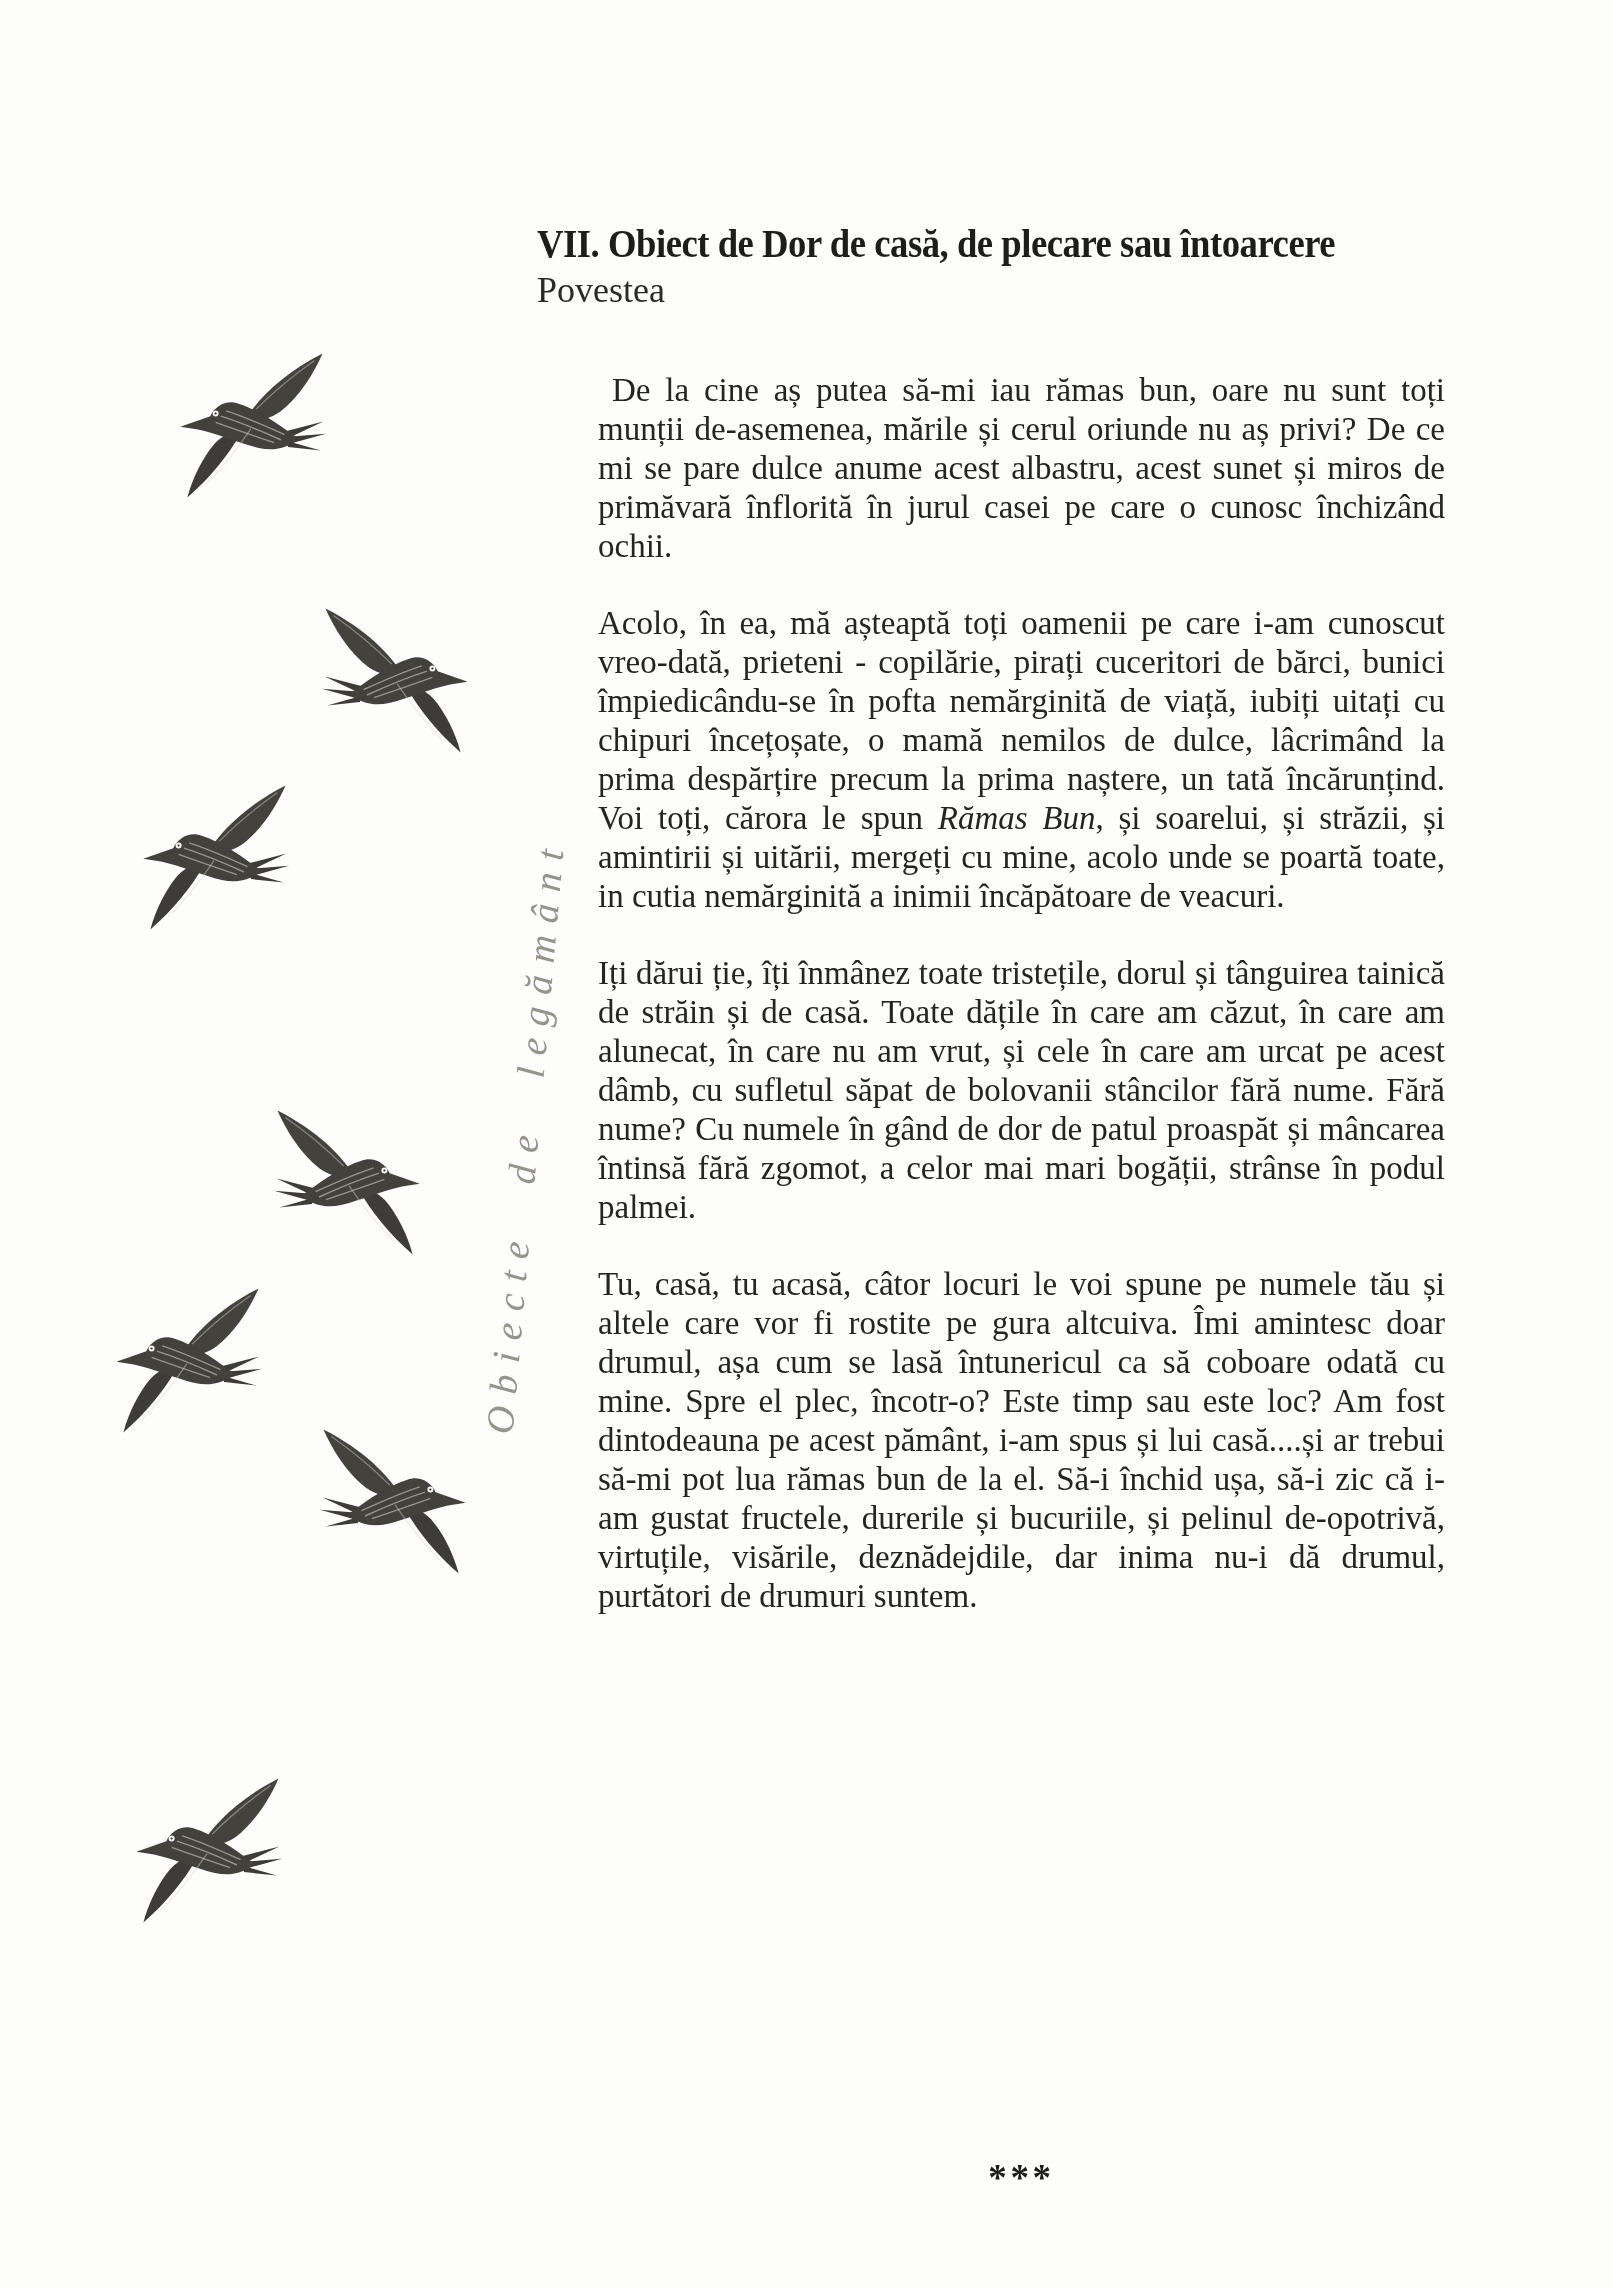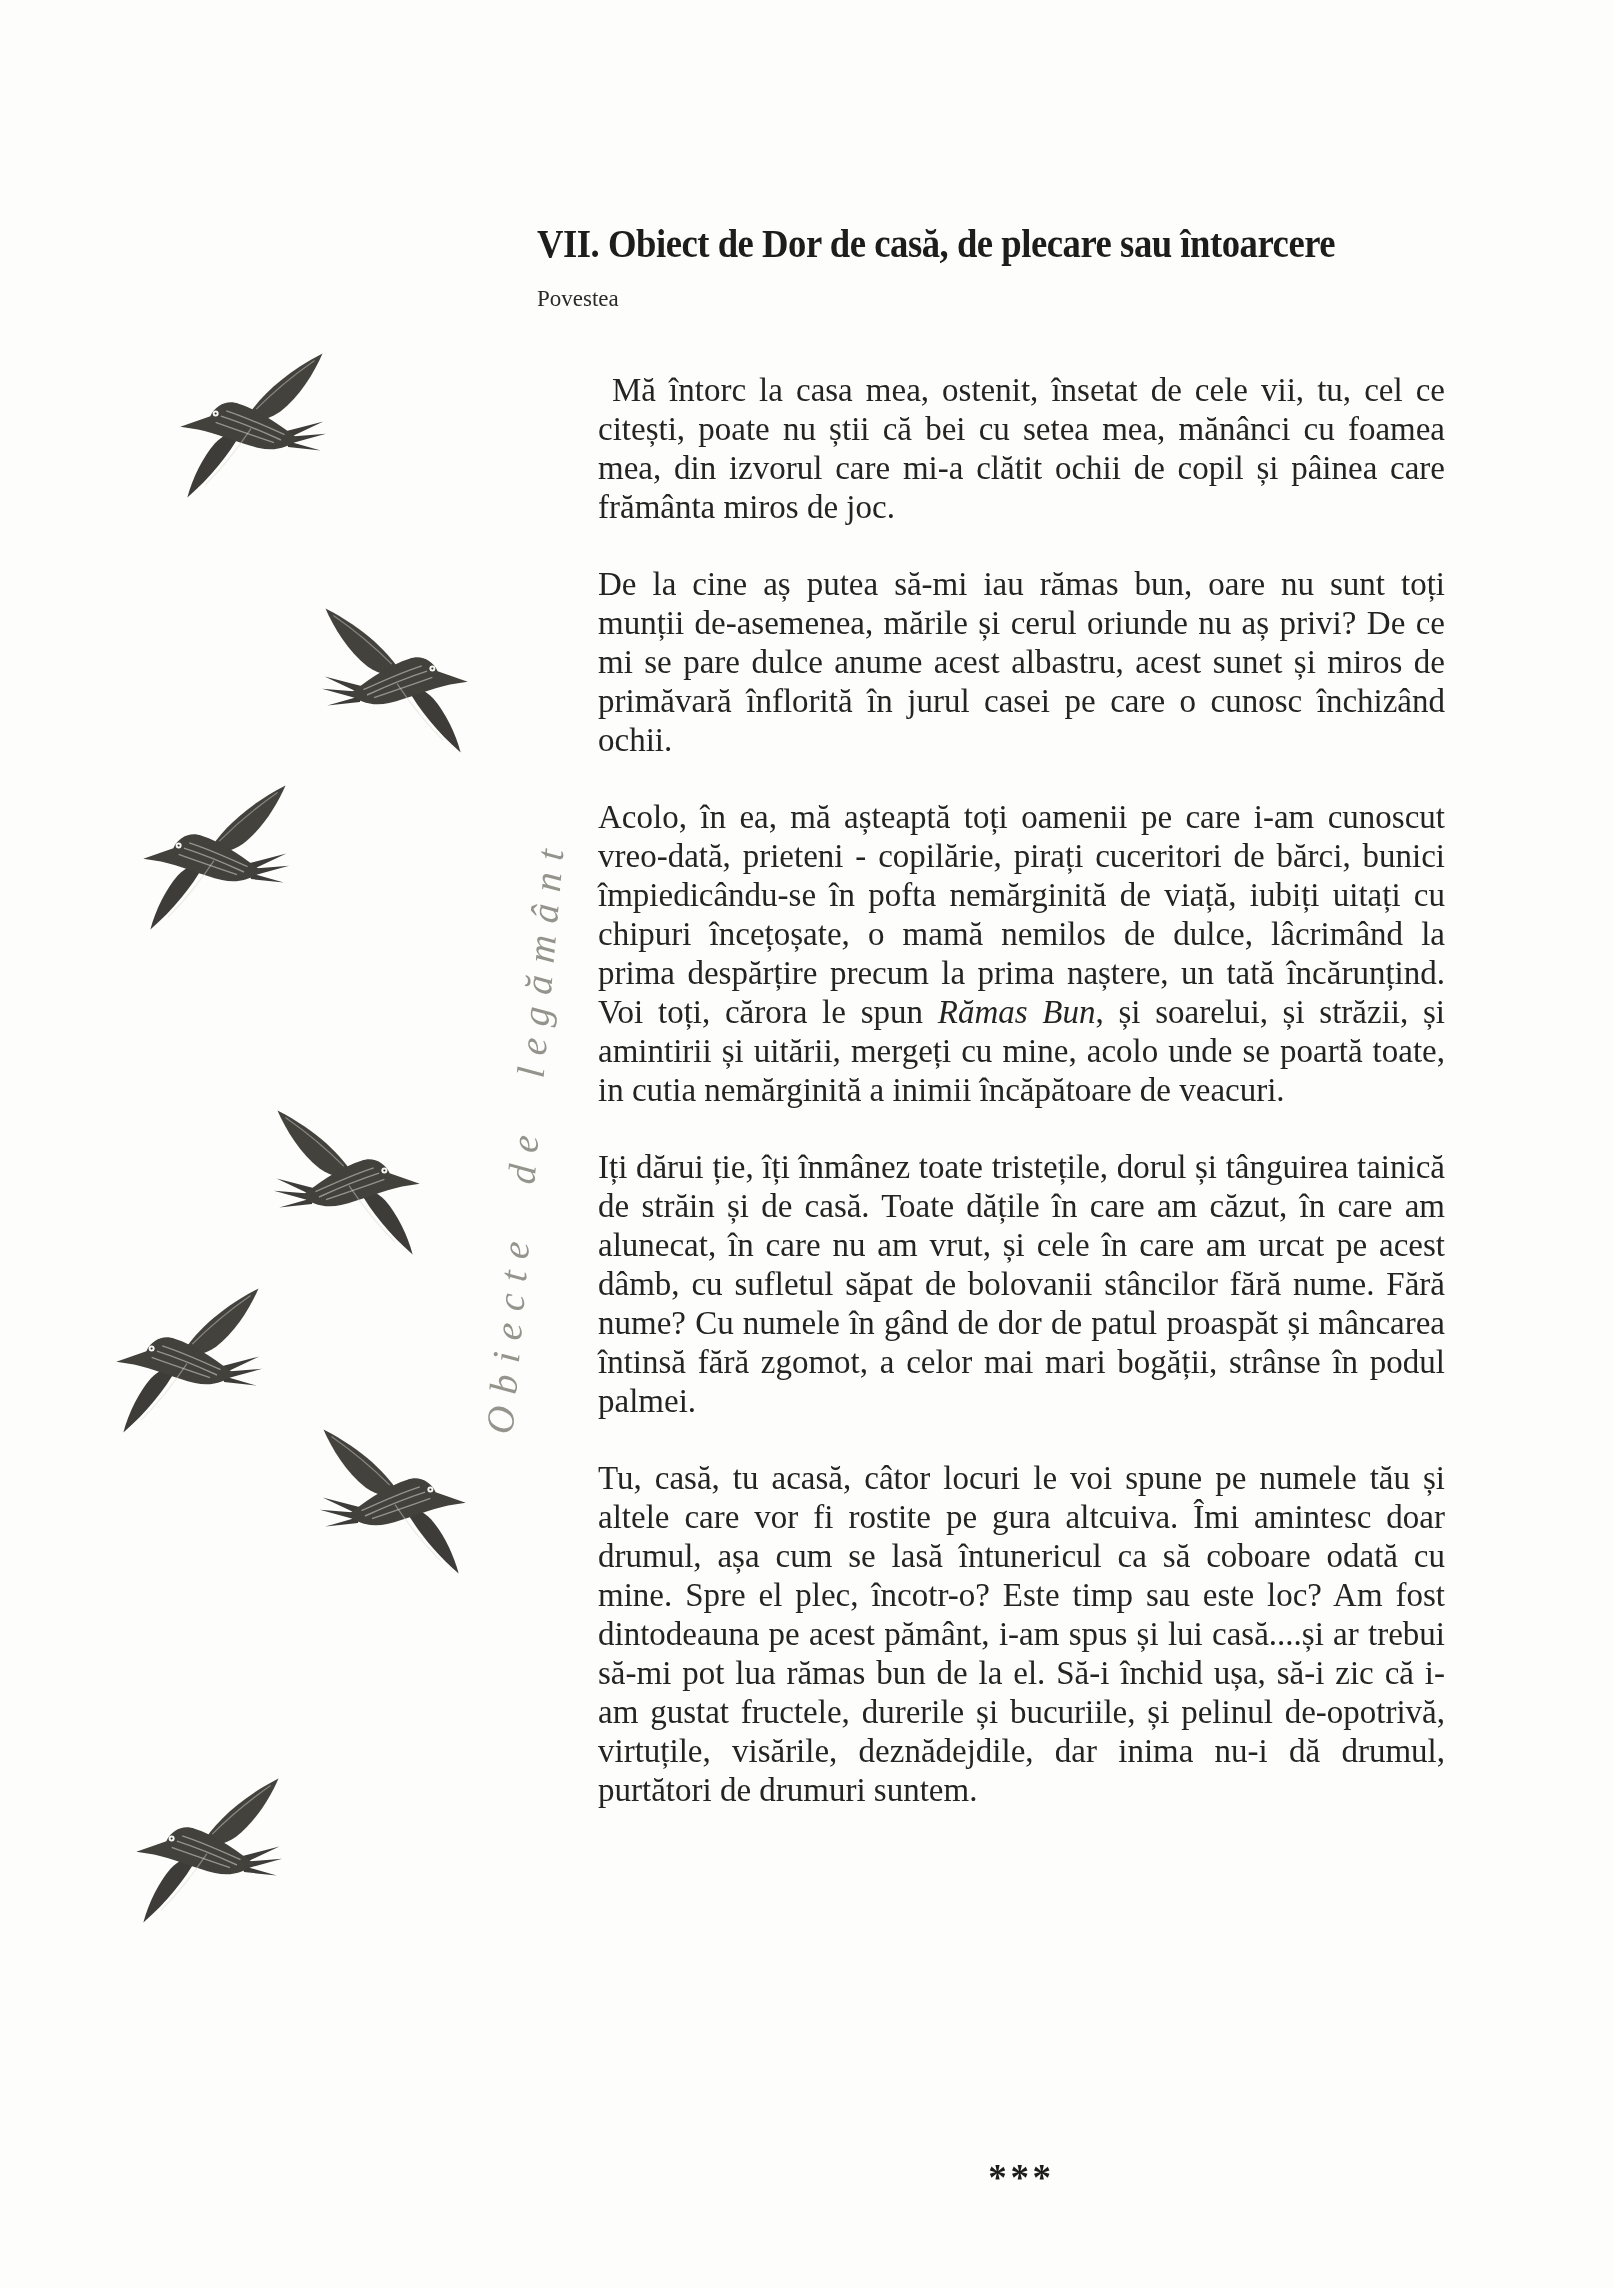--- a/index.html
+++ b/index.html
@@ -14,21 +14,21 @@
   }
   
   .title-block{position:absolute;left:537px;top:222px;width:932px;}
   .chapter-title{
     font-size:39px;font-weight:bold;color:#1d1d1c;
     white-space:nowrap;letter-spacing:-0.5px;
     transform:scaleX(.94);transform-origin:left center;
     line-height:1.15;
   }
   .chapter-subtitle{
-    font-size:23px;color:#2a2a29;line-height:1.1;margin-top:19px;
+    font-size:36px;color:#2a2a29;line-height:1.1;margin-top:4px;
   }
   
   .article{
     position:absolute;left:598px;top:371px;width:847px;
     font-size:33px;line-height:39px;text-align:justify;
     color:#242423;
   }
   .article p{margin:0 0 38px 0;}
   .article p:first-child{text-indent:14px;}
   .article .ital{font-style:italic;}
@@ -102,21 +102,20 @@
     </svg>
 
   <div class="margin-note">Obiecte de legământ</div>
 
   <div class="title-block">
     <div class="chapter-title">VII. Obiect de Dor de casă, de plecare sau întoarcere</div>
     <div class="chapter-subtitle">Povestea</div>
   </div>
 
   <div class="article">
-      <p><span>Mă întorc la casa mea, ostenit, însetat de cele vii, tu, cel ce citești, poate nu știi că bei cu setea mea, mănânci cu foamea mea, din izvorul care mi-a clătit ochii de copil și pâinea care frământa miros de joc.</span></p>
       <p><span>De la cine aș putea să-mi iau rămas bun, oare nu sunt toți munții de-asemenea, mările și cerul oriunde nu aș privi? De ce mi se pare dulce anume acest albastru, acest sunet și miros de primăvară înflorită în jurul casei pe care o cunosc închizând ochii.</span></p>
       <p><span>Acolo, în ea, mă așteaptă toți oamenii pe care i-am cunoscut vreo-dată, prieteni - copilărie, pirați cuceritori de bărci, bunici împiedicându-se în pofta nemărginită de viață, iubiți uitați cu chipuri încețoșate, o mamă nemilos de dulce, lâcrimând la prima despărțire precum la prima naștere, un tată încărunțind. Voi toți, cărora le spun </span><span class="ital">Rămas Bun</span><span>, și soarelui, și străzii, și amintirii și uitării, mergeți cu mine, acolo unde se poartă toate, in cutia nemărginită a inimii încăpătoare de veacuri.</span></p>
       <p><span>Iți dărui ție, îți înmânez toate tristețile, dorul și tânguirea tainică de străin și de casă. Toate dățile în care am căzut, în care am alunecat, în care nu am vrut, și cele în care am urcat pe acest dâmb, cu sufletul săpat de bolovanii stâncilor fără nume. Fără nume? Cu numele în gând de dor de patul proaspăt și mâncarea întinsă fără zgomot, a celor mai mari bogății, strânse în podul palmei.</span></p>
       <p><span>Tu, casă, tu acasă, câtor locuri le voi spune pe numele tău și altele care vor fi rostite pe gura altcuiva. Îmi amintesc doar drumul, așa cum se lasă întunericul ca să coboare odată cu mine. Spre el plec, încotr-o? Este timp sau este loc? Am fost dintodeauna pe acest pământ, i-am spus și lui casă....și ar trebui să-mi pot lua rămas bun de la el. Să-i închid ușa, să-i zic că i-am gustat fructele, durerile și bucuriile, și pelinul de-opotrivă, virtuțile, visările, deznădejdile, dar inima nu-i dă drumul, purtători de drumuri suntem.</span></p>
     </div>
 
   <div class="separator">***</div>
 
 </div>
 

